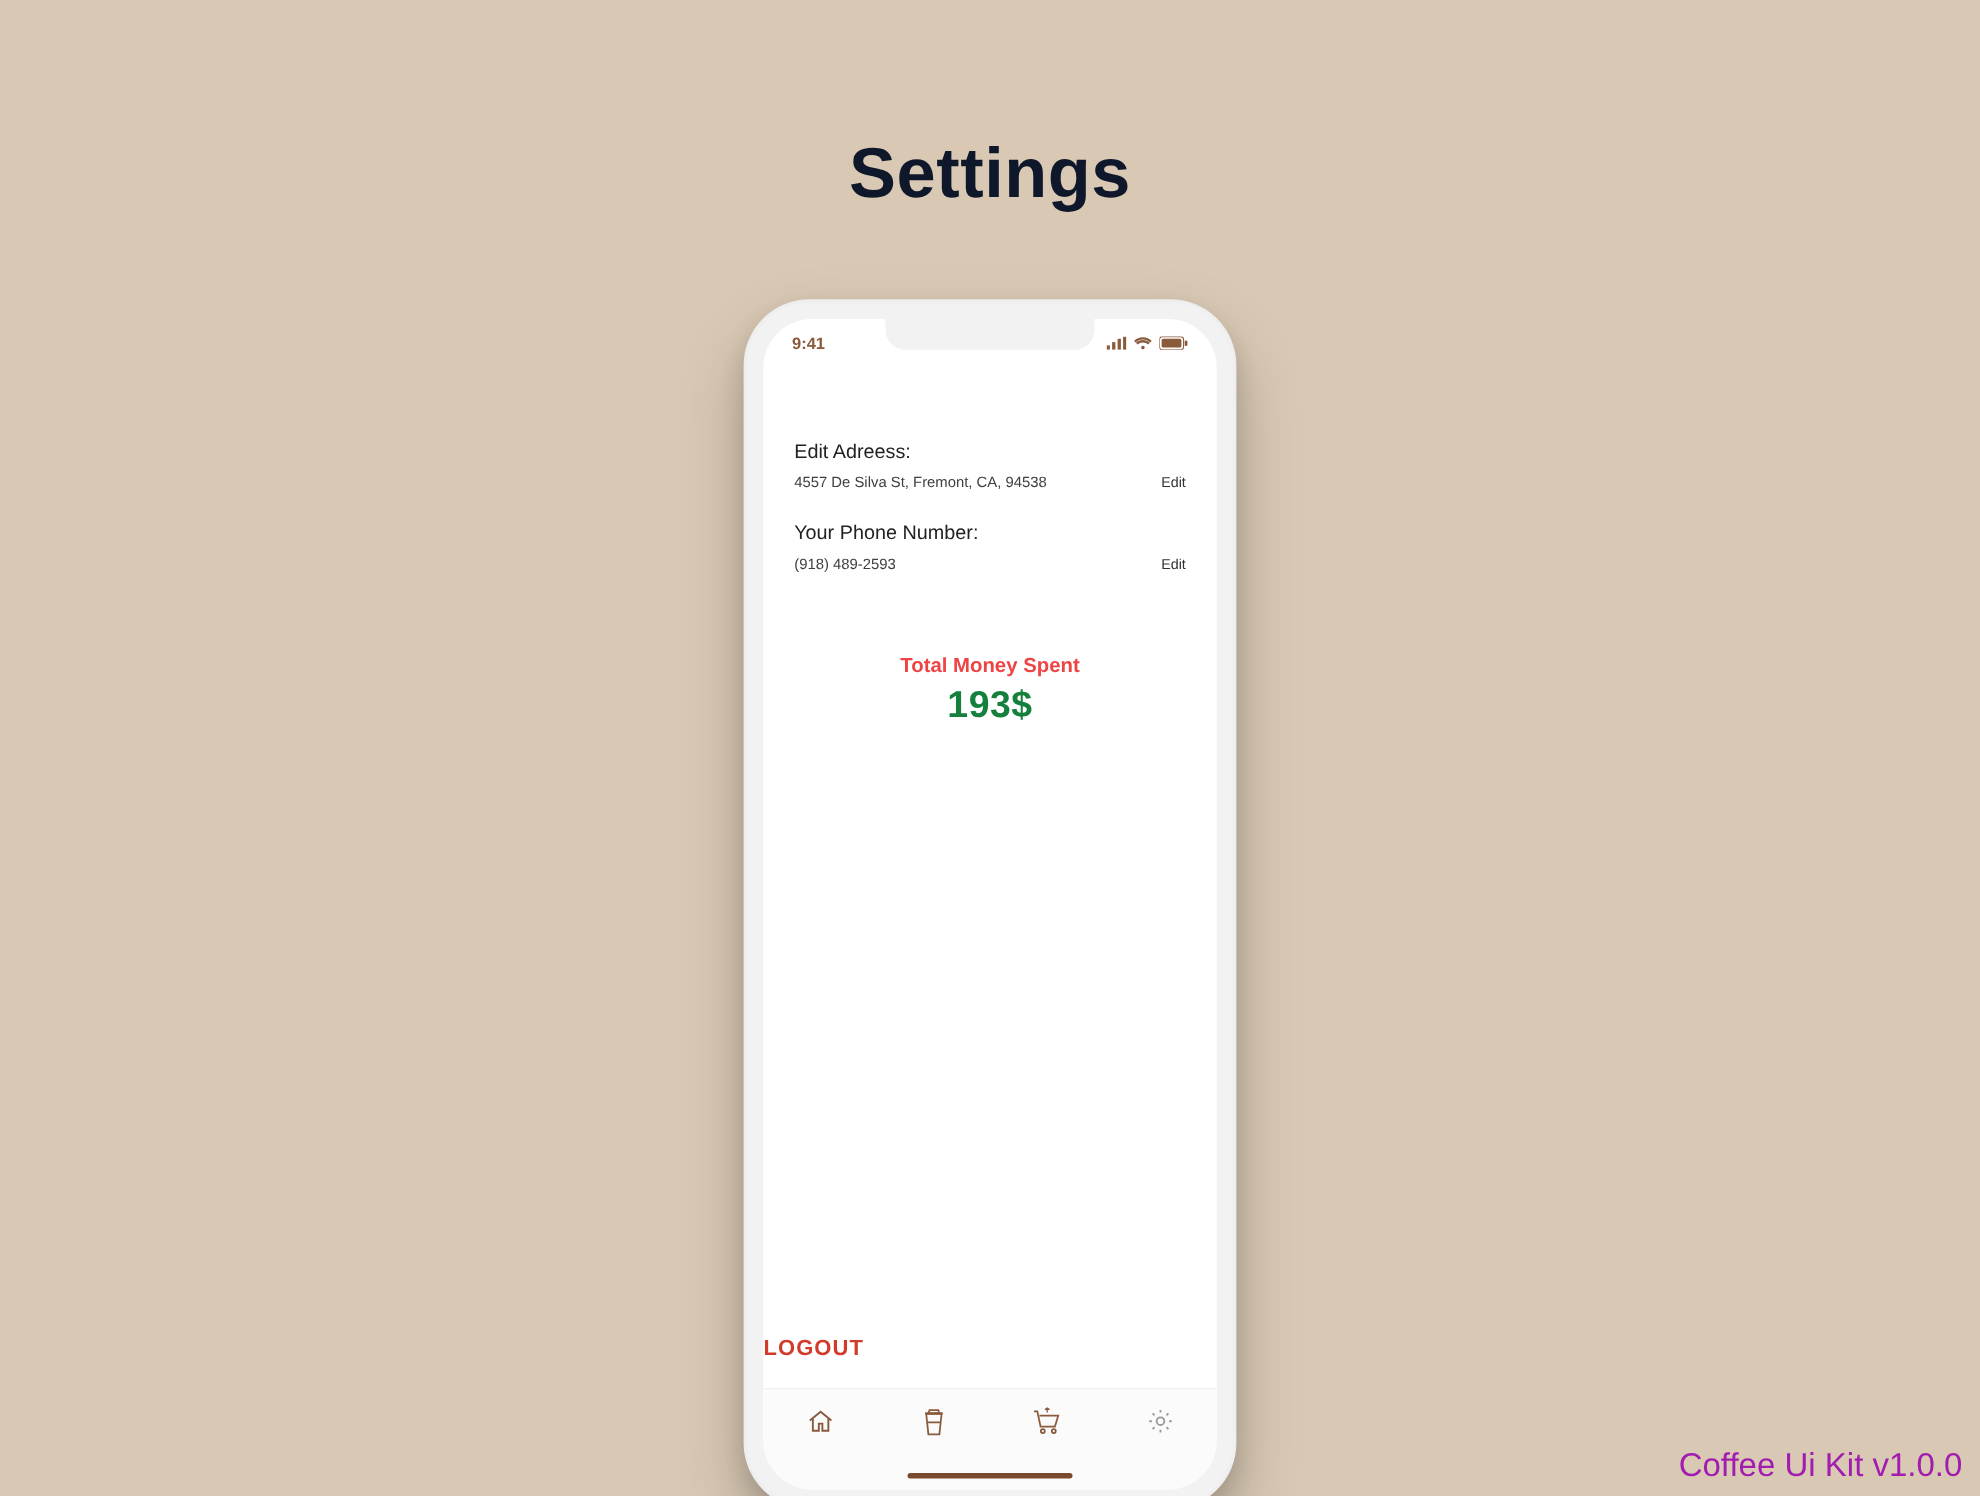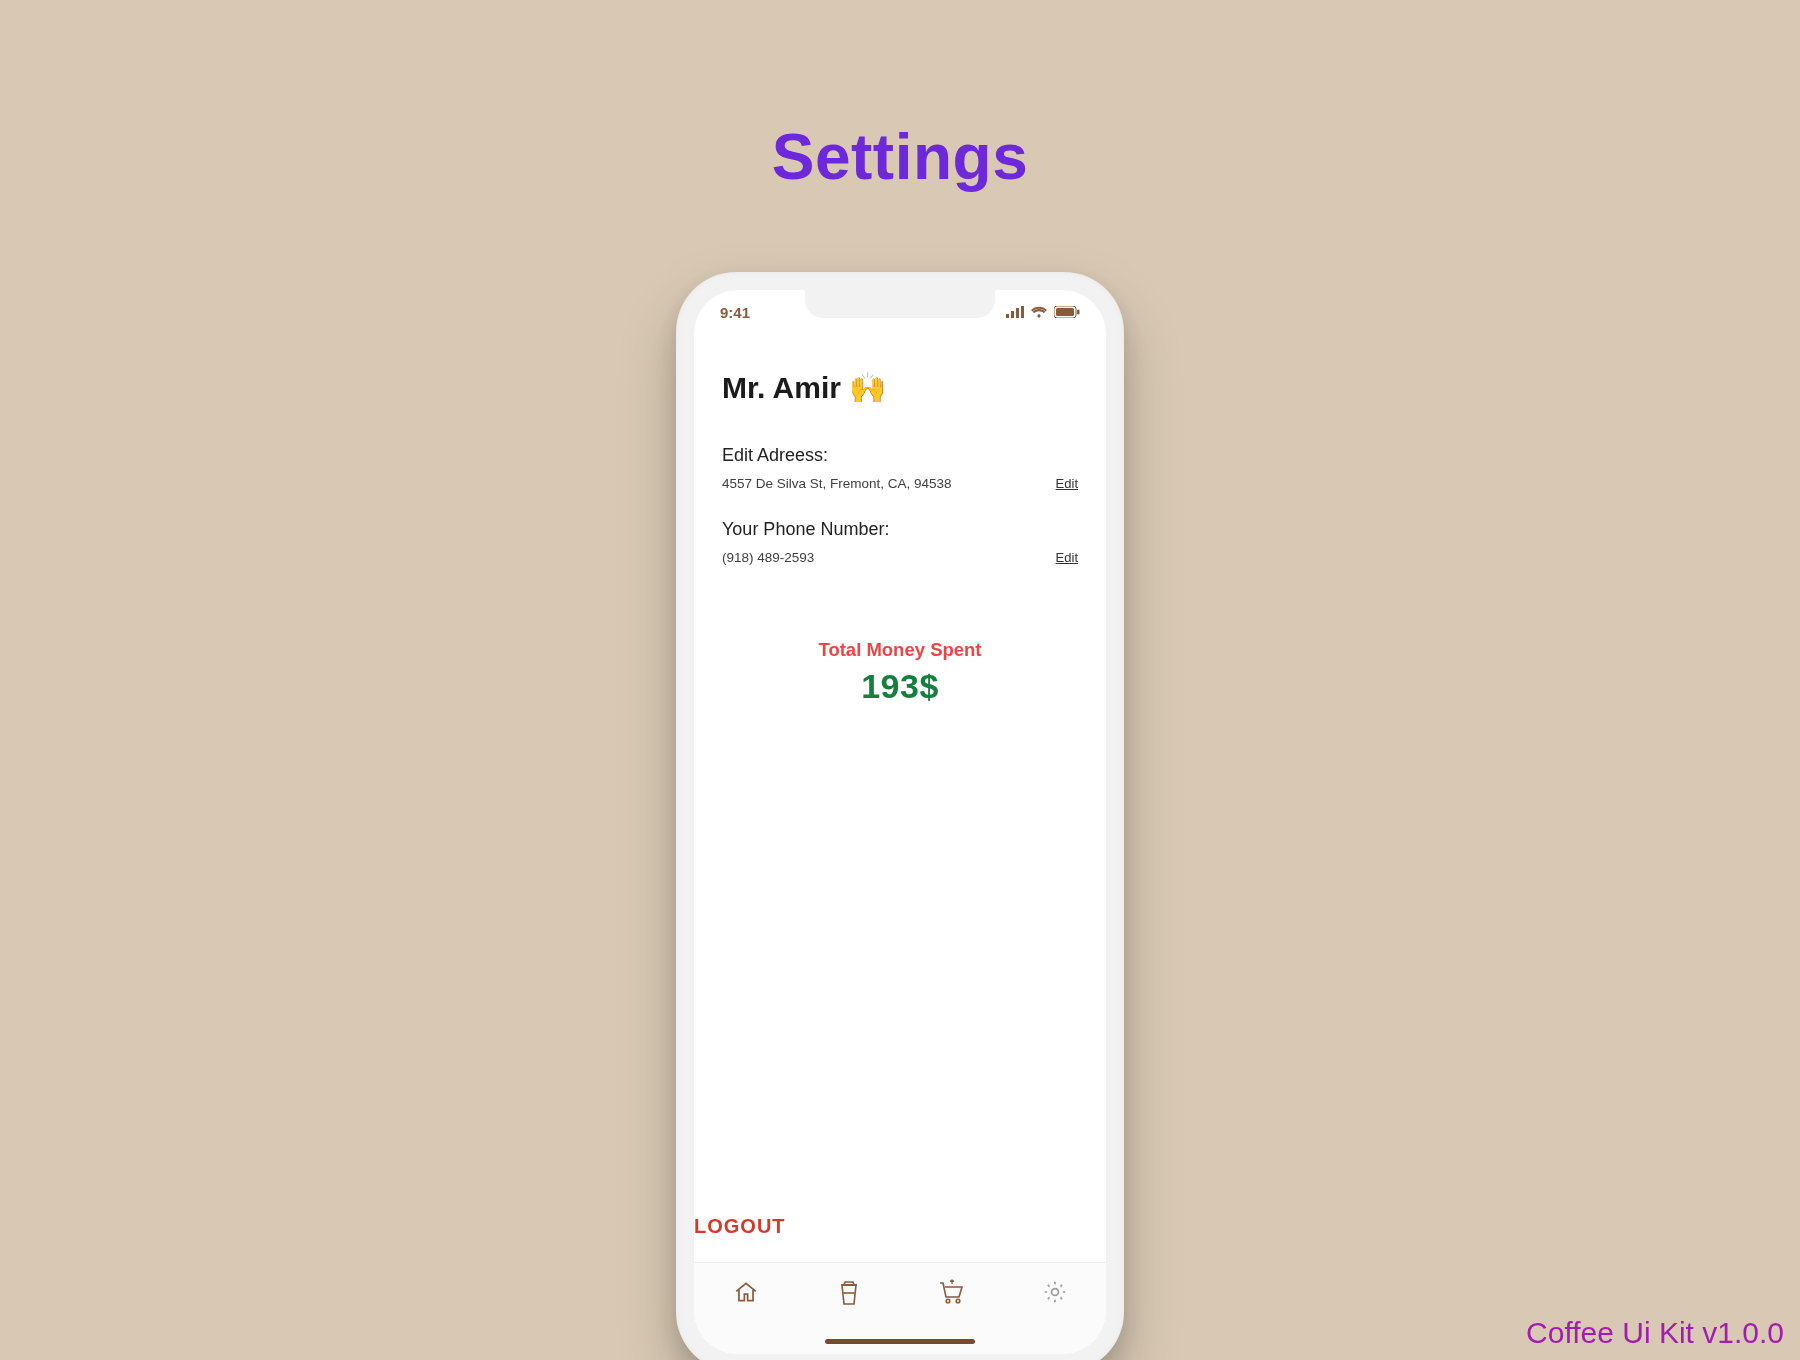--- a/index.html
+++ b/index.html
@@ -13,21 +13,21 @@
     overflow: hidden;
   }
   .page-title {
     position: absolute;
     top: 120px;
     left: 0;
     width: 100%;
     text-align: center;
     font-size: 64px;
     font-weight: 700;
-    color: #6d28d9;
+    color: #0f172a;
     letter-spacing: 0.5px;
   }
   .kit-version {
     position: absolute;
     right: 16px;
     bottom: 10px;
     font-size: 30px;
     color: #a21caf;
   }
 
@@ -123,21 +123,20 @@
     align-items: baseline;
     margin-top: 10px;
   }
   .field-value {
     font-size: 13.5px;
     color: #404040;
   }
   .edit-link {
     font-size: 13px;
     color: #333;
-    text-decoration: underline;
     cursor: pointer;
   }
 
   .spent-block {
     margin-top: 74px;
     text-align: center;
   }
   .spent-label {
     font-size: 18.5px;
     font-weight: 700;
@@ -227,21 +226,20 @@
           <svg width="26" height="12" viewBox="0 0 26 12">
             <rect x="0" y="0" width="22" height="12" rx="3" fill="none" stroke="#8a5a3c" stroke-width="1"></rect>
             <rect x="2" y="2" width="18" height="8" rx="1.5" fill="#8a5a3c"></rect>
             <rect x="23" y="3.5" width="2.5" height="5" rx="1.2" fill="#8a5a3c"></rect>
           </svg>
         </span>
       </div>
     </div>
 
     <div class="content">
-      <div class="username">Mr. Amir 🙌</div>
 
       <div class="section">
         <div class="field-label">Edit Adreess:</div>
         <div class="field-row">
           <div class="field-value">4557 De Silva St, Fremont, CA, 94538</div>
           <div class="edit-link">Edit</div>
         </div>
       </div>
 
       <div class="section">

